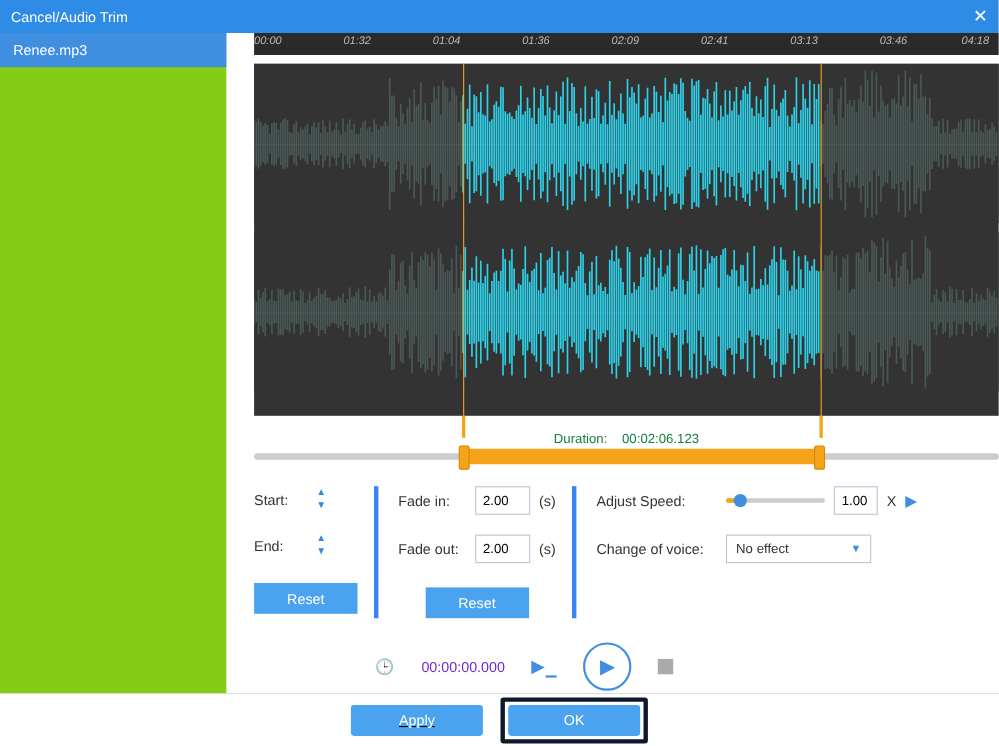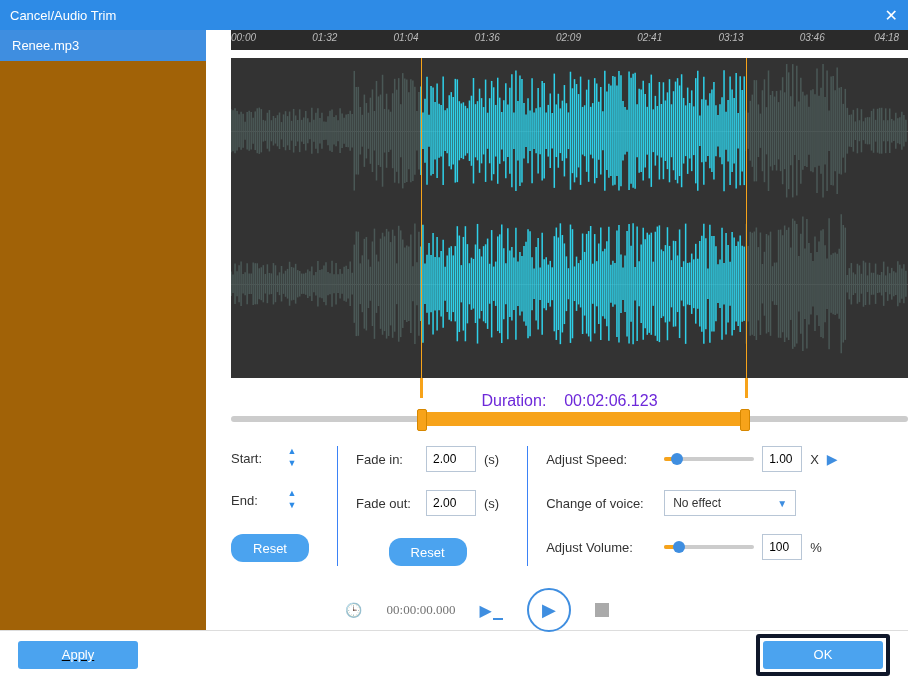--- a/index.html
+++ b/index.html
@@ -2,77 +2,77 @@
 <html><head>
 <meta charset="utf-8">
 <style>
 * { box-sizing: border-box; margin: 0; padding: 0; font-family: "Segoe UI", Arial, sans-serif; }
 body { background: #fff; width: 908px; height: 678px; overflow: hidden; }
 
 .titlebar { height: 30px; background: #2e8be6; color: #fff; display: flex; align-items: center; padding: 0 10px; font-size: 13px; justify-content: space-between; }
 .titlebar .close { cursor: pointer; font-size: 16px; }
 
 .body { display: flex; height: 600px; }
-.sidebar { width: 206px; background: #a16207; border-right: 0; }
+.sidebar { width: 206px; background: #84cc16; border-right: 0; }
 .sidebar-item { background: #3f8ee0; color: #fff; padding: 8px 12px; font-size: 13px; }
 
 .main { flex: 1; background: #fff; position: relative; padding: 0; }
 
 .ruler { height: 20px; background: #2a2a2a; color: #bbb; font-size: 10px; display: flex; position: relative; margin-left: 25px; }
 .ruler-tick { position: absolute; top: 2px; font-style: italic; }
 
 .waveform-area { height: 320px; background: #333; position: relative; margin-left: 25px; }
 .waveform-track { height: 145px; margin: 8px 0; position: relative; background: #333; }
 .waveform-track::before { content: ""; position: absolute; left: 0; right: 0; top: 50%; height: 1px; background: #555; }
 .waveform-svg { position: absolute; inset: 0; }
 
 .sel-handle { position: absolute; top: 0; width: 1px; background: #f7a31a; height: 100%; }
 .sel-handle::after { content: ""; position: absolute; bottom: -20px; left: -1px; width: 3px; height: 20px; background: #f7a31a; }
 
-.duration-row { text-align: center; font-size: 16px; color: #6d28d9; margin: 14px 0 6px 25px; }
+.duration-row { text-align: center; font-size: 12px; color: #15803d; margin: 14px 0 6px 25px; }
 .slider-track { height: 6px; background: #ccc; position: relative; margin: 0 0 0 25px; border-radius: 3px; }
 .slider-sel { position: absolute; top: -4px; height: 14px; background: #f7a31a; border-radius: 2px; }
 .slider-sel::before, .slider-sel::after { content: ""; position: absolute; top: -3px; width: 8px; height: 20px; background: #f7a31a; border-radius: 2px; border: 1px solid #d68700; }
 .slider-sel::before { left: -4px; }
 .slider-sel::after { right: -4px; }
 
 .controls { display: flex; margin: 24px 0 0 25px; gap: 18px; font-size: 13px; color: #333; }
 .col { display: flex; flex-direction: column; gap: 18px; }
-.col.sep { border-right: 1px solid #3b82f6; padding-right: 28px; }
+.col.sep { border-right: 4px solid #3b82f6; padding-right: 15px; }
 .row { display: flex; align-items: center; gap: 8px; }
 .row label { width: 48px; }
 .row label.short { width: auto; }
 .col3 .row label { width: 110px; }
 
 input[type=text].box { width: 108px; height: 26px; border: 1px solid #b8c6d6; padding: 0 6px; font-size: 12px; }
 input[type=text].small { width: 50px; height: 26px; border: 1px solid #b8c6d6; padding: 0 6px; font-size: 12px; text-align: left; }
 .spinner { display: flex; flex-direction: column; margin-left: -2px; }
 .spinner span { width: 14px; height: 12px; color: #2e8be6; font-size: 9px; line-height: 10px; text-align: center; cursor: pointer; }
 
-.btn-reset { width: 78px; height: 28px; background: #4ba3ef; color: #fff; border: none; border-radius: 12px; font-size: 13px; cursor: pointer; }
+.btn-reset { width: 94px; height: 28px; background: #4ba3ef; color: #fff; border: none; border-radius: 0; font-size: 13px; cursor: pointer; }
 .reset-holder { text-align: center; margin-top: 4px; }
 
 .hslider { width: 90px; height: 4px; background: #ccc; position: relative; border-radius: 2px; }
 .hslider-fill { position: absolute; left: 0; top: 0; height: 100%; background: #f7a31a; border-radius: 2px; }
 .hslider-thumb { position: absolute; top: -4px; width: 12px; height: 12px; background: #3f8ee0; border-radius: 50%; cursor: pointer; }
 
 .select { width: 132px; height: 26px; border: 1px solid #b8c6d6; display: flex; align-items: center; justify-content: space-between; padding: 0 8px; font-size: 12px; cursor: pointer; }
 .select .arrow { color: #3f8ee0; font-size: 10px; }
 
 .play-icon { color: #3f8ee0; font-size: 14px; cursor: pointer; }
 
 .playbar { display: flex; align-items: center; justify-content: center; gap: 24px; margin-top: 22px; position: relative; left: -80px; }
 .clock-icon { color: #888; font-size: 14px; }
-.time-text { font-size: 13px; color: #737373; font-family: Liberation Serif, serif; }
+.time-text { font-size: 13px; color: #6d28d9; }
 .btn-play-big { width: 44px; height: 44px; border: 2px solid #3f8ee0; border-radius: 50%; display: flex; align-items: center; justify-content: center; color: #3f8ee0; font-size: 18px; cursor: pointer; background: #fff; }
 .btn-stop { width: 14px; height: 14px; background: #aaa; cursor: pointer; }
 .goto-icon { color: #3f8ee0; font-size: 16px; cursor: pointer; display: flex; align-items: flex-end; gap: 1px; }
 .goto-icon .bar { width: 10px; height: 2px; background: #3f8ee0; }
 
-.footer { height: 48px; border-top: 1px solid #ddd; display: flex; justify-content: space-between; align-items: center; gap: 16px; padding: 0 18px; text-decoration: underline; }
+.footer { height: 48px; border-top: 1px solid #ddd; display: flex; justify-content: center; align-items: center; gap: 16px; padding: 0 18px; text-decoration: underline; }
 .btn-primary { width: 120px; height: 28px; background: #4ba3ef; color: #fff; border: none; border-radius: 3px; font-size: 13px; cursor: pointer; }
 .ok-highlight { border: 4px solid #0f172a; padding: 3px; border-radius: 3px; }
 </style>
 </head>
 <body>
 
 <div class="titlebar">
   <span>Cancel/Audio Trim</span>
   <span class="close">✕</span>
 </div>
@@ -843,29 +843,20 @@
           <span>X</span>
           <span class="play-icon">▶</span>
         </div>
         <div class="row">
           <label>Change of voice:</label>
           <div class="select">
             <span>No effect</span>
             <span class="arrow">▼</span>
           </div>
         </div>
-        <div class="row">
-          <label>Adjust Volume:</label>
-          <div class="hslider">
-            <div class="hslider-fill" style="width:12%"></div>
-            <div class="hslider-thumb" style="left:10%"></div>
-          </div>
-          <input type="text" class="small" style="width: 40px;" value="100">
-          <span>%</span>
-        </div>
       </div>
     </div>
 
     <div class="playbar">
       <span class="clock-icon">🕒</span>
       <span class="time-text">00:00:00.000</span>
       <span class="goto-icon">▶<span class="bar"></span></span>
       <div class="btn-play-big">▶</div>
       <div class="btn-stop"></div>
     </div>

